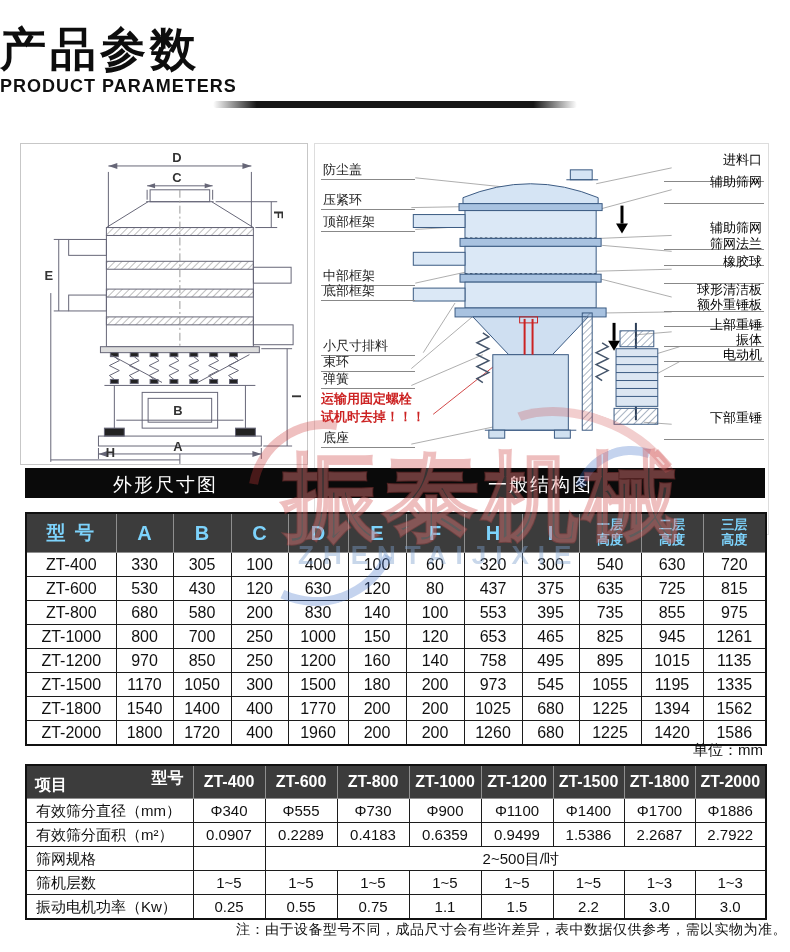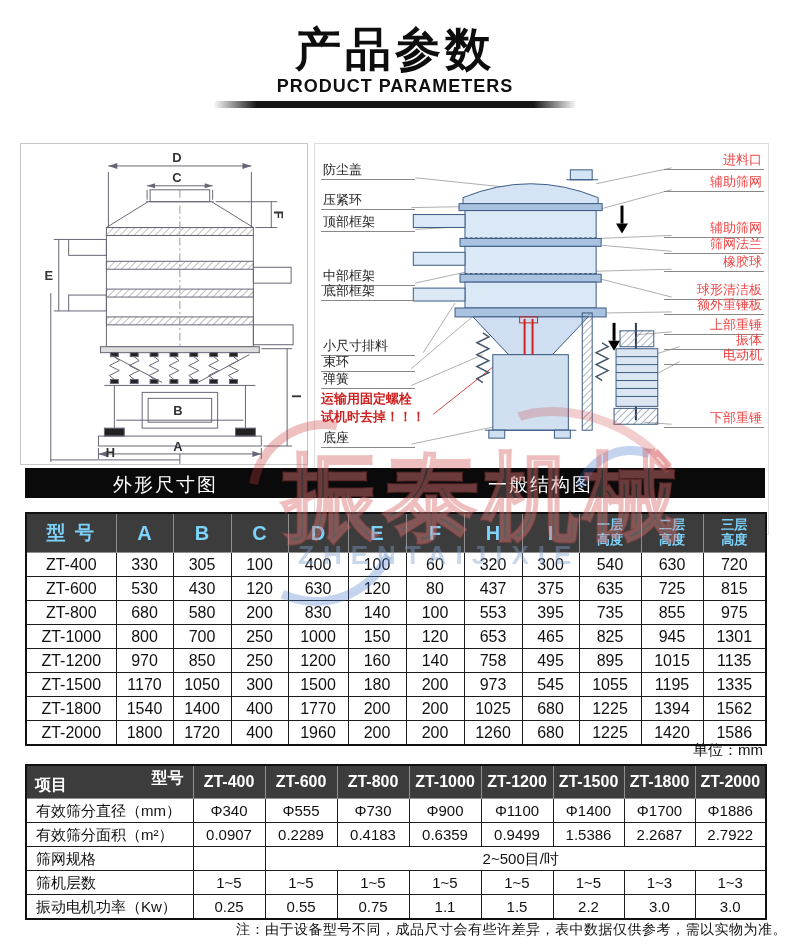--- a/index.html
+++ b/index.html
@@ -1,33 +1,33 @@
 <!DOCTYPE html>
 <html><head>
 <meta charset="utf-8">
 <style>
   html,body{margin:0;padding:0;background:#fff;}
   .page{position:relative;width:790px;height:952px;background:#fff;overflow:hidden;
         font-family:"Liberation Sans","DejaVu Sans",sans-serif;color:#111;}
 
   
-  .title-wrap{position:absolute;top:24px;left:0;width:100%;text-align:center;}
+  .title-wrap{position:absolute;top:24px;left:0;width:100%;text-align:left;}
   .title-zh{font-size:46px;font-weight:900;letter-spacing:4px;line-height:1.1;color:#0d0d0d;}
   .title-en{font-size:18px;font-weight:700;letter-spacing:1px;color:#101010;margin-top:1px;}
   .title-bar{position:absolute;top:101px;left:213px;width:364px;height:7px;border-radius:4px;
      background:linear-gradient(90deg,rgba(20,20,20,0) 0%,#161616 12%,#161616 88%,rgba(20,20,20,0) 100%);}
 
   
   .panel-left{position:absolute;left:20px;top:143px;width:288px;height:322px;border:1px solid #c7c7c7;box-sizing:border-box;background:#fff;}
   .panel-right{position:absolute;left:314px;top:143px;width:455px;height:392px;border:1px solid #ddd;box-sizing:border-box;background:#fff;}
   .panel-right svg,.panel-left svg{position:absolute;left:0;top:0;}
   .dlab{position:absolute;left:6px;min-width:90px;font-size:13px;color:#222;border-bottom:1px solid #888;
         padding:0 2px 1px;line-height:1.25;white-space:nowrap;}
-  .drab{position:absolute;right:4px;min-width:96px;text-align:right;font-size:13px;color:#ef4444;
-        border-bottom:1px solid #888;padding:0 2px 1px;line-height:1.25;white-space:nowrap;}
+  .drab{position:absolute;right:4px;min-width:96px;text-align:right;font-size:13px;color:#000000;
+        border-bottom:1px solid #888;padding:0 2px 13px;line-height:1.25;white-space:nowrap;}
   .warn{position:absolute;left:6px;top:246px;font-size:13px;font-weight:bold;color:#cc2222;line-height:1.4;white-space:pre-line;}
   svg text{font-family:"Liberation Sans","DejaVu Sans",sans-serif;}
 
   
   .caption-bar{position:absolute;left:25px;top:468px;width:740px;height:30px;background:#0a0a0a;}
   .cap{position:absolute;top:4px;color:#fff;font-size:19px;letter-spacing:2px;}
   .cap-left{left:88px;} .cap-right{left:463px;}
 
   
   .watermark{position:absolute;left:0;top:408px;width:738px;height:170px;pointer-events:none;z-index:6;}
@@ -403,21 +403,21 @@
           <td>800</td>
           <td>700</td>
           <td>250</td>
           <td>1000</td>
           <td>150</td>
           <td>120</td>
           <td>653</td>
           <td>465</td>
           <td>825</td>
           <td>945</td>
-          <td>1301</td>
+          <td>1261</td>
         </tr>
       <tr>
           <td>ZT-1200</td>
           <td>970</td>
           <td>850</td>
           <td>250</td>
           <td>1200</td>
           <td>160</td>
           <td>140</td>
           <td>758</td>

